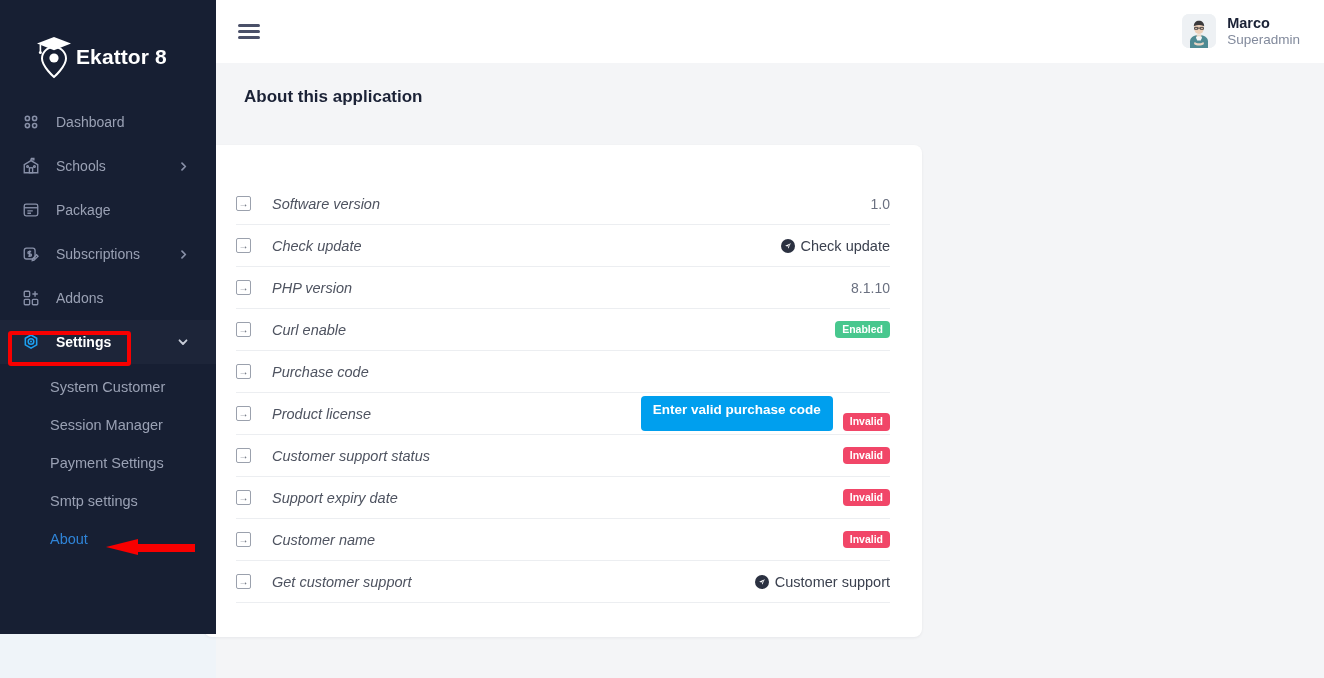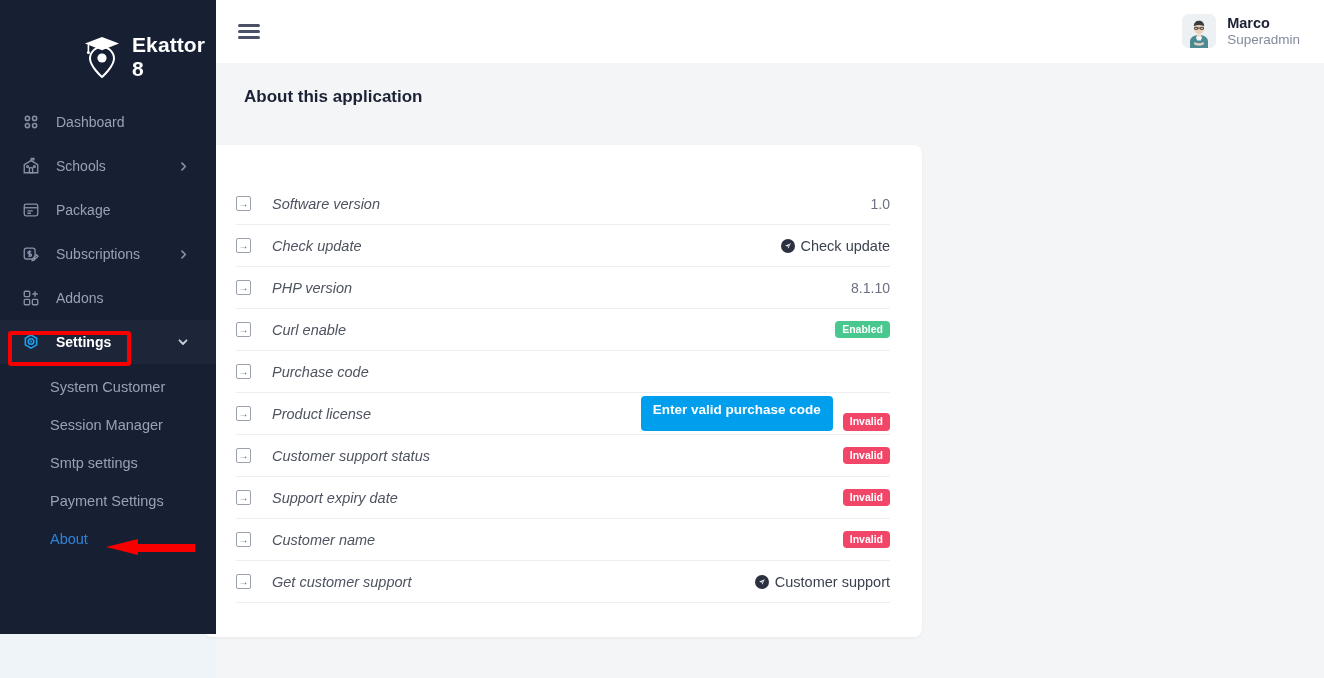--- a/index.html
+++ b/index.html
@@ -12,24 +12,23 @@
   #app { position: relative; width: 1324px; height: 678px; }
 
   
   .sidebar {
     position: absolute; left: 0; top: 0;
     width: 216px; height: 634px;
     background: #171f33;
     z-index: 5;
   }
   .brand {
-    display: flex; align-items: center; gap: 10px;
+    display: flex; align-items: center; gap: 2px;
     padding: 30px 0 0 34px;
     height: 84px;
-    margin-left: 48px;
   }
   .brand-mark { width: 40px; height: 44px; flex: none; position: relative; }
   .brand-name {
     color: #ffffff; font-size: 21px; font-weight: bold;
     letter-spacing: .1px;
   }
 
   .nav { margin-top: 16px; }
   .nav-item {
     display: flex; align-items: center;
@@ -278,24 +277,24 @@
       </div>
 
       <div class="subnav">
         <div class="subnav-item">
           <span>System Customer</span>
         </div>
         <div class="subnav-item">
           <span>Session Manager</span>
         </div>
         <div class="subnav-item">
+          <span>Payment Settings</span>
+        </div>
+        <div class="subnav-item">
           <span>Smtp settings</span>
-        </div>
-        <div class="subnav-item">
-          <span>Payment Settings</span>
         </div>
         <div class="subnav-item current">
           <span>About</span>
         </div>
       </div>
     </nav>
   </aside>
 
   <div class="bottomstrip"></div>
 

